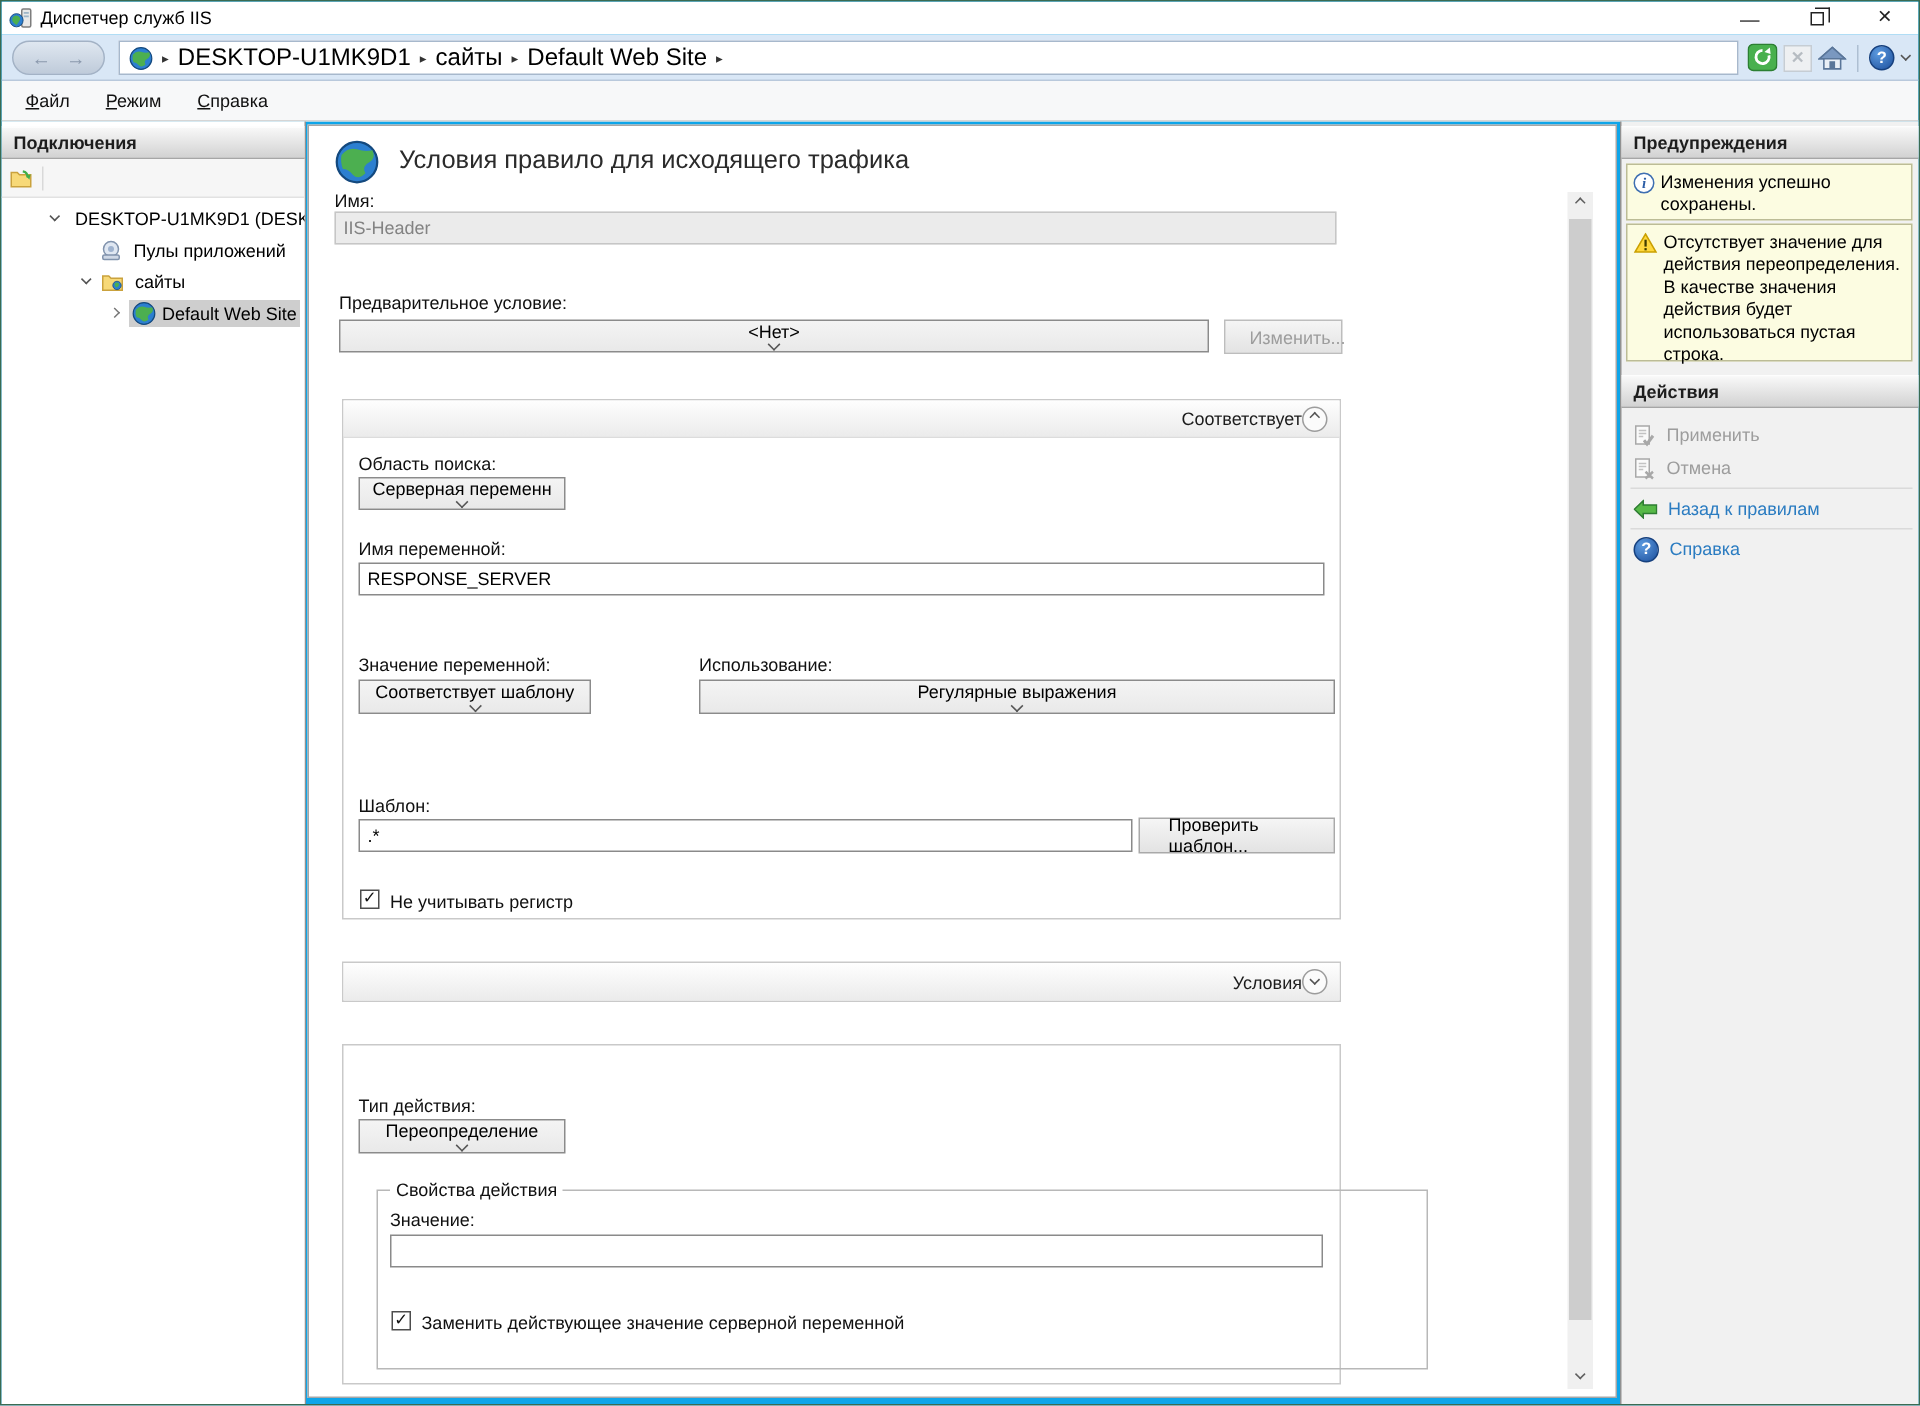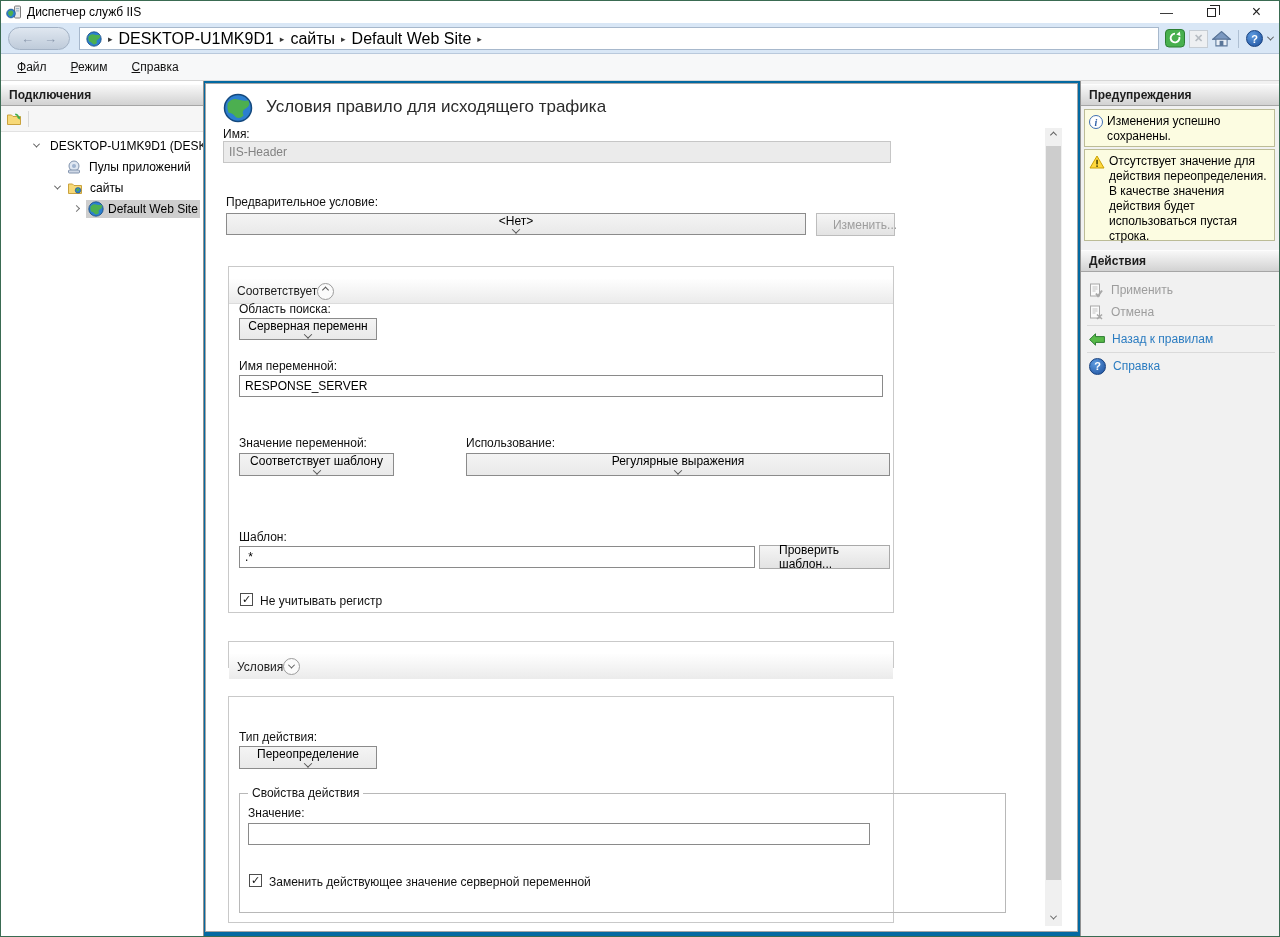--- a/index.html
+++ b/index.html
@@ -1,18 +1,18 @@
 <!DOCTYPE html>
 <html><head>
 <meta charset="utf-8">
 <style>
   * { box-sizing: border-box; margin: 0; padding: 0; }
   html,body { background:#c8c8c8; }
   body { font-family:"Liberation Sans", sans-serif; }
-  .window { position:relative; width:1280px; height:937px; background:#0369a1;
+  .window { position:relative; width:1280px; height:937px; background:#0ea5e9;
             border:1px solid #3a6b52; overflow:hidden; font-size:12px; color:#000; }
   .abs { position:absolute; }
 
   
   .titlebar { left:0; top:0; width:100%; height:22px; background:#fff; display:flex; align-items:center; }
   .titlebar .title { margin-left:5px; font-size:12px; color:#000; }
   .wctrls { margin-left:auto; display:flex; height:22px; }
   .wbtn { width:45px; height:22px; display:flex; align-items:center; justify-content:center; color:#222; font-size:13px; }
   .restore-glyph { width:9px; height:9px; border:1px solid #222; position:relative; background:#fff; }
   .restore-glyph::before { content:""; position:absolute; left:2px; top:-4px; width:9px; height:9px; border:1px solid #222; border-left:none; border-bottom:none; }
@@ -78,22 +78,22 @@
   .combo .val { overflow:hidden; white-space:nowrap; }
   .btn { position:absolute; background:linear-gradient(#f5f5f5,#e3e3e3); border:1px solid #a9a9a9;
          display:flex; align-items:center; justify-content:center; font-size:12px; color:#000;padding-left:19px; }
   .btn.off { color:#9d9d9d; border-color:#bdbdbd; }
   .chev { width:6px; height:6px; border-right:1.5px solid #555; border-bottom:1.5px solid #555; display:inline-block; }
   .chev.d { transform:rotate(45deg) translate(-1px,-1px); }
   .chev.u { transform:rotate(-135deg) translate(1px,1px); }
   .chev.r { transform:rotate(-45deg); border-color:#777; }
   .chev.sm { width:5px; height:5px; }
   .secbox { position:absolute; border:1px solid #c9c9c9; background:#fff; }
-  .sechead { position:absolute; left:0; top:12px; right:0; height:25px; background:linear-gradient(#fefefe,#ebebeb);
-             border-bottom:1px solid #dcdcdc; display:flex; align-items:center; justify-content:flex-start;
+  .sechead { position:absolute; left:0; top:0; right:0; height:25px; background:linear-gradient(#fefefe,#ebebeb);
+             border-bottom:1px solid #dcdcdc; display:flex; align-items:center; justify-content:flex-end;
              padding:0 8px; font-size:12px; color:#1c1c1c; }
   .circlebtn { width:17px; height:17px; border-radius:50%; border:1px solid #9c9c9c; background:#fbfbfb;
                display:flex; align-items:center; justify-content:center; }
   .checkbox { position:absolute; width:13px; height:13px; border:1px solid #4d4d4d; background:#fff;
               display:flex; align-items:center; justify-content:center; font-size:11px; color:#111; line-height:1; }
   .group { position:absolute; border:1px solid #b8b8b8; }
   .group-legend { position:absolute; top:-8px; left:8px; background:#fff; padding:0 4px; font-size:12px; color:#101010; }
 
   
   .vscroll { position:absolute; left:839px; top:44px; width:17px; height:798px; background:#f0f0f0; }
@@ -292,21 +292,21 @@
           </span>
       </div>
     </div>
 
     <div class="secbox" style="left:22px;top:612px;width:666px;height:227px">
       <div class="lbl" style="left:10px;top:33px">Тип действия:</div>
       <div class="combo" style="left:10px;top:49px;width:138px;height:23px">
         <span class="val">Переопределение</span>
         <span class="chev d"></span>
       </div>
-      <div class="group" style="left:10px;top:96px;width:767px;height:120px">
+      <div class="group" style="left:22px;top:96px;width:701px;height:120px">
         <span class="group-legend">Свойства действия</span>
         <div class="lbl" style="left:8px;top:12px">Значение:</div>
         <input class="tinput" style="left: 8px; top: 29px; width: 622px;" value="">
         <span class="checkbox" style="left:9px;top:80px">
             <span>✓</span>
           </span>
         <div class="lbl" style="left:29px;top:81px">Заменить действующее значение серверной переменной</div>
       </div>
     </div>
 

